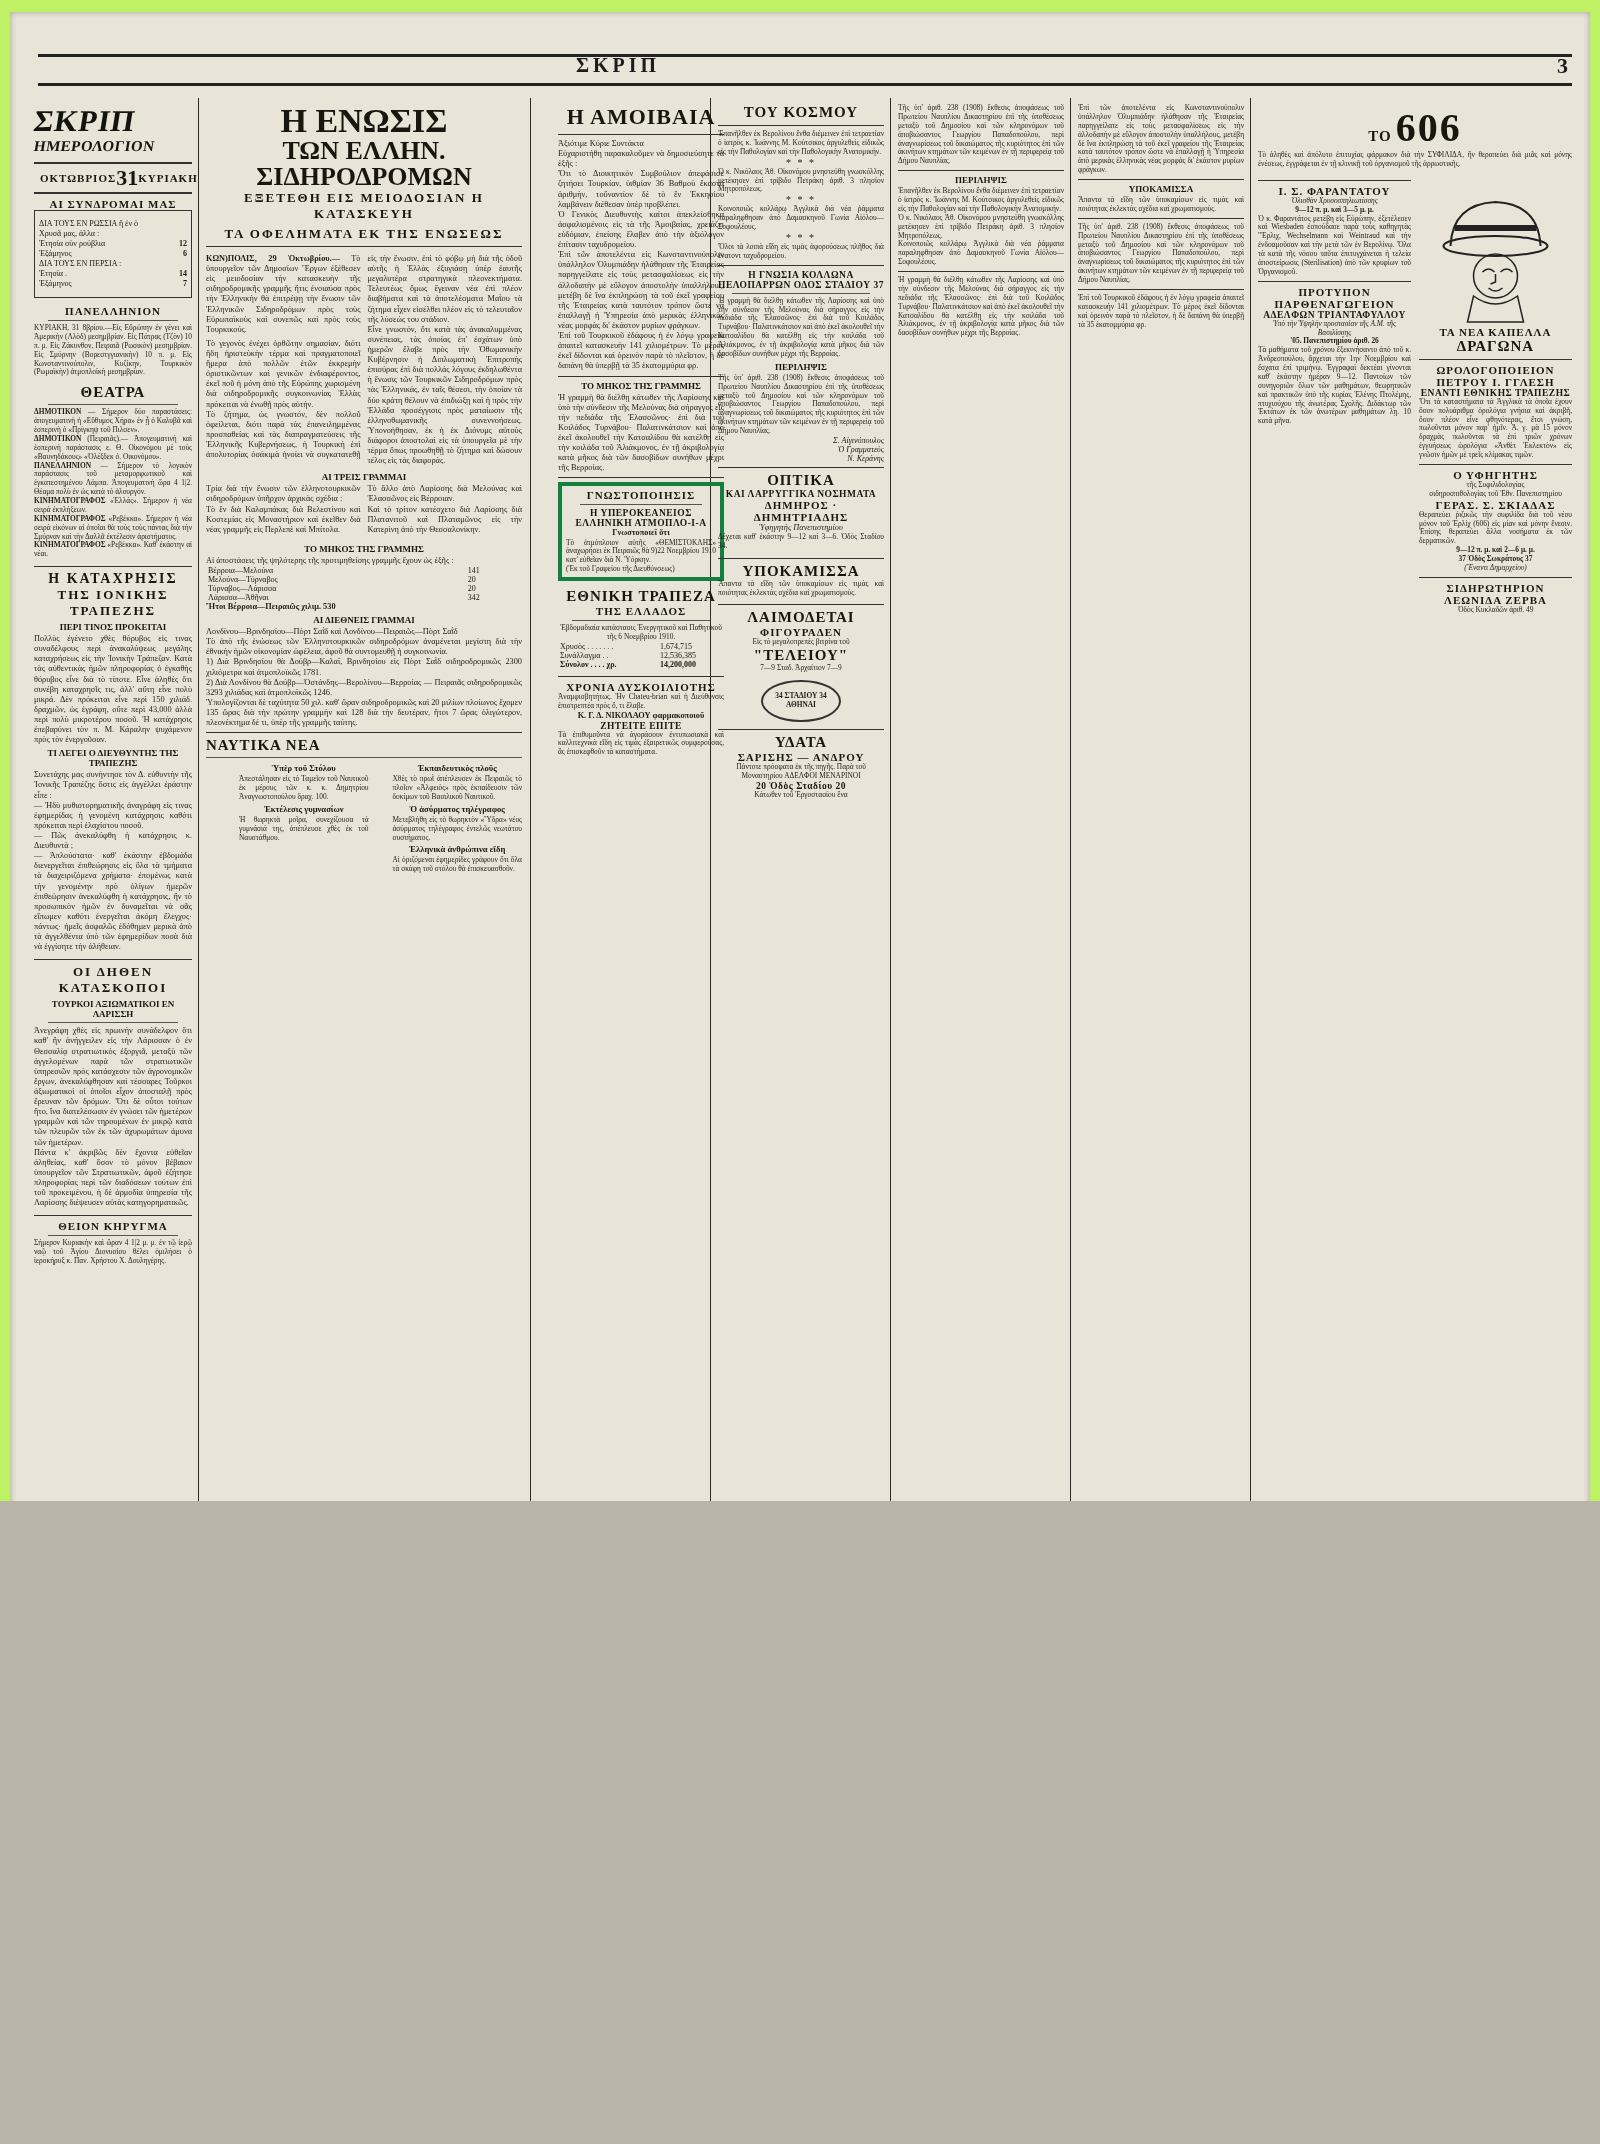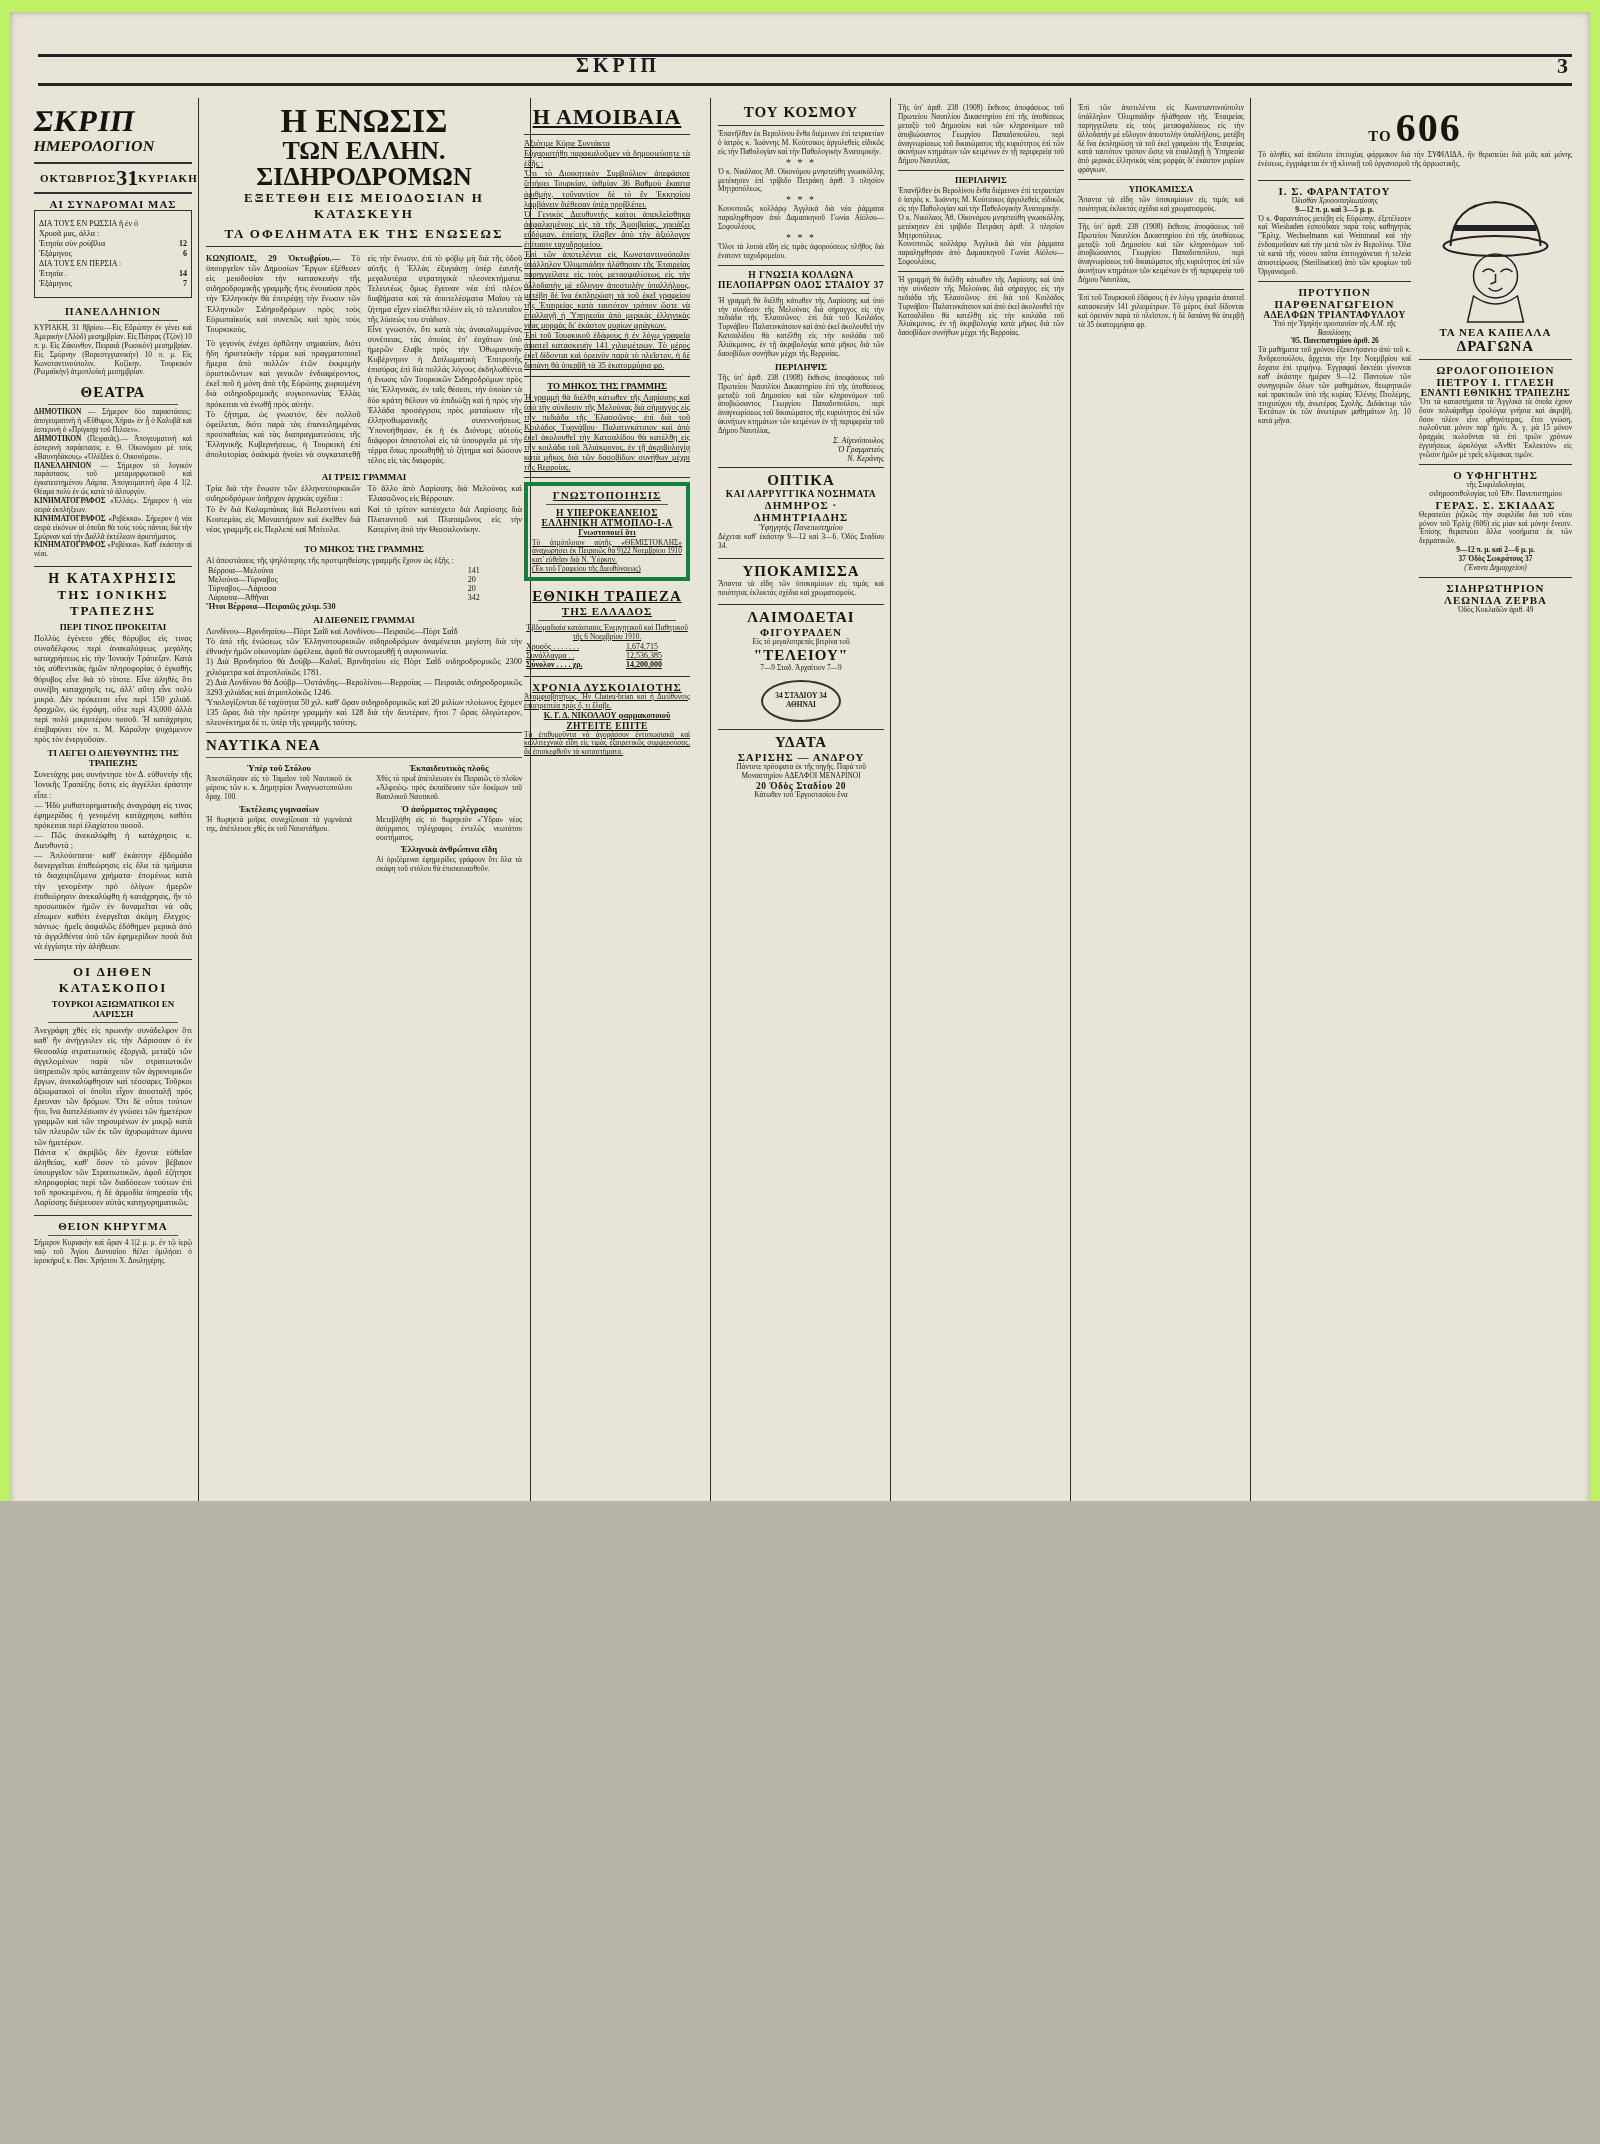--- a/index.html
+++ b/index.html
@@ -271,40 +271,40 @@
 2) Διὰ Λονδίνου θὰ Δούβρ—Ὀστάνδης—Βερολίνου—Βερροίας — Πειραιᾶς σιδηροδρομικῶς 3293 χιλιάδας καὶ ἀτμοπλοϊκῶς 1246.
 Ὑπολογίζονται δὲ ταχύτητα 50 χιλ. καθ' ὥραν σιδηροδρομικῶς καὶ 20 μιλίων πλοίωνος ἔχομεν 135 ὥρας διὰ τὴν πρώτην γραμμὴν καὶ 128 διὰ τὴν δευτέραν, ἤτοι 7 ὥρας ὀλιγώτερον, πλεονέκτημα δέ τι, ὑπὲρ τῆς γραμμῆς ταύτης.</div>
         </div>
       </div>
 
       <div class="hr"></div>
 
       <div class="blk">
         <div class="med" style="text-align:left;">ΝΑΥΤΙΚΑ ΝΕΑ</div>
         <div class="hr-thin" style="margin-left:0;margin-right:0;"></div>
-        <div style="display:flex;gap:24px;">
+        <div style="display:flex;gap:24px;margin-left:33px;">
           <div style="flex:1;">
             <div class="rhdr">Ὑπὲρ τοῦ Στόλου</div>
             <div class="body-text tiny">Ἀπεστάλησαν εἰς τὸ Ταμεῖον τοῦ Ναυτικοῦ ἐκ μέρους τῶν κ. κ. Δημητρίου Ἀναγνωστοπούλου δραχ. 100.</div>
             <div class="rhdr">Ἐκτέλεσις γυμνασίων</div>
             <div class="body-text tiny">Ἡ θωρηκτὰ μοῖρα, συνεχίζουσα τὰ γυμνάσιά της, ἀπέπλευσε χθὲς ἐκ τοῦ Ναυστάθμου.</div>
           </div>
           <div style="flex:1;">
             <div class="rhdr">Ἐκπαιδευτικὸς πλοῦς</div>
             <div class="body-text tiny">Χθὲς τὸ πρωῒ ἀπέπλευσεν ἐκ Πειραιῶς τὸ πλοῖον «Ἀλφειὸς» πρὸς ἐκπαίδευσιν τῶν δοκίμων τοῦ Βασιλικοῦ Ναυτικοῦ.</div>
             <div class="rhdr">Ὁ ἀσύρματος τηλέγραφος</div>
             <div class="body-text tiny">Μετεβλήθη εἰς τὸ θωρηκτὸν «Ὕδρα» νέος ἀσύρματος τηλέγραφος ἐντελῶς νεωτάτου συστήματος.</div>
             <div class="rhdr">Ἑλληνικὰ ἀνθρώπινα εἴδη</div>
             <div class="body-text tiny">Αἱ ὁριζόμεναι ἐφημερίδες γράφουν ὅτι ὅλα τὰ σκάφη τοῦ στόλου θὰ ἐπισκευασθοῦν.</div>
           </div>
         </div>
       </div>
     </div>
 
-    <div class="col" style="left:514px;width:166px;text-decoration:underline;">
+    <div class="col" style="left:548px;width:166px;">
       <div class="hdline2">Η ΑΜΟΙΒΑΙΑ</div>
       <div class="hr"></div>
       <div class="body-text" style="white-space:pre-line;">Ἀξιότιμε Κύριε Συντάκτα
 Εὐχαριστήθη παρακαλοῦμεν νὰ δημοσιεύσητε τὰ ἑξῆς :
 Ὅτι τὸ Διοικητικὸν Συμβούλιον ἀπεφάσισε ζητήσει Τουρκίαν, ὑιθμίαν 36 Βαθμοὺ ἕκαστα ἀριθμὴν, τοὔναντίον δὲ τὸ ἓν Ἐκκησίου λαμβάνειν διέθεσαν ὑπὲρ προβλέπει.</div>
       <div class="body-text">Ὁ Γενικὸς Διευθυντὴς καίτοι ἀπεκλείσθηκα ἀσφαλισμένοις εἰς τὰ τῆς Ἀμοιβαίας, χρειάζει εὐδόμιαν, ἐπείσης ἔλαβεν ἀπὸ τὴν ἀξιόλογον ἐπίτασιν ταχυδρομείου.</div>
       <div class="body-text">Ἐπὶ τῶν ἀποτελέντα εἰς Κωνσταντινούπολιν ὑπάλληλον Ὀλυμπιάδην ἠλάθησαν τῆς Ἑταιρείας παρηγγείλατε εἰς τοὺς μετασφαλίσεως εἰς τὴν ἀλλοδαπὴν μὲ εὔλογον ἀποστολὴν ὑπαλλήλους, μετέβη δὲ ἵνα ἐκπληρώσῃ τὰ τοῦ ἐκεῖ γραφείου τῆς Ἑταιρείας κατὰ ταυτότον τρόπον ὥστε νὰ ἐπαλλαγῇ ἡ Ὑπηρεσία ἀπὸ μερικὰς ἑλληνικὰς νέας μορφὰς δι' ἑκάστον μυρίων φράγκων.</div>
       <div class="body-text">Ἐπὶ τοῦ Τουρκικοῦ ἐδάφους ἡ ἐν λόγῳ γραφεία ἀπαιτεῖ κατασκευὴν 141 χιλιομέτρων. Τὸ μέρος ἐκεῖ δίδονται καὶ ὁρεινὸν παρὰ τὸ πλεῖστον, ἡ δὲ δαπάνη θὰ ὑπερβῇ τὰ 35 ἑκατομμύρια φρ.</div>
 
       <div class="hr"></div>

